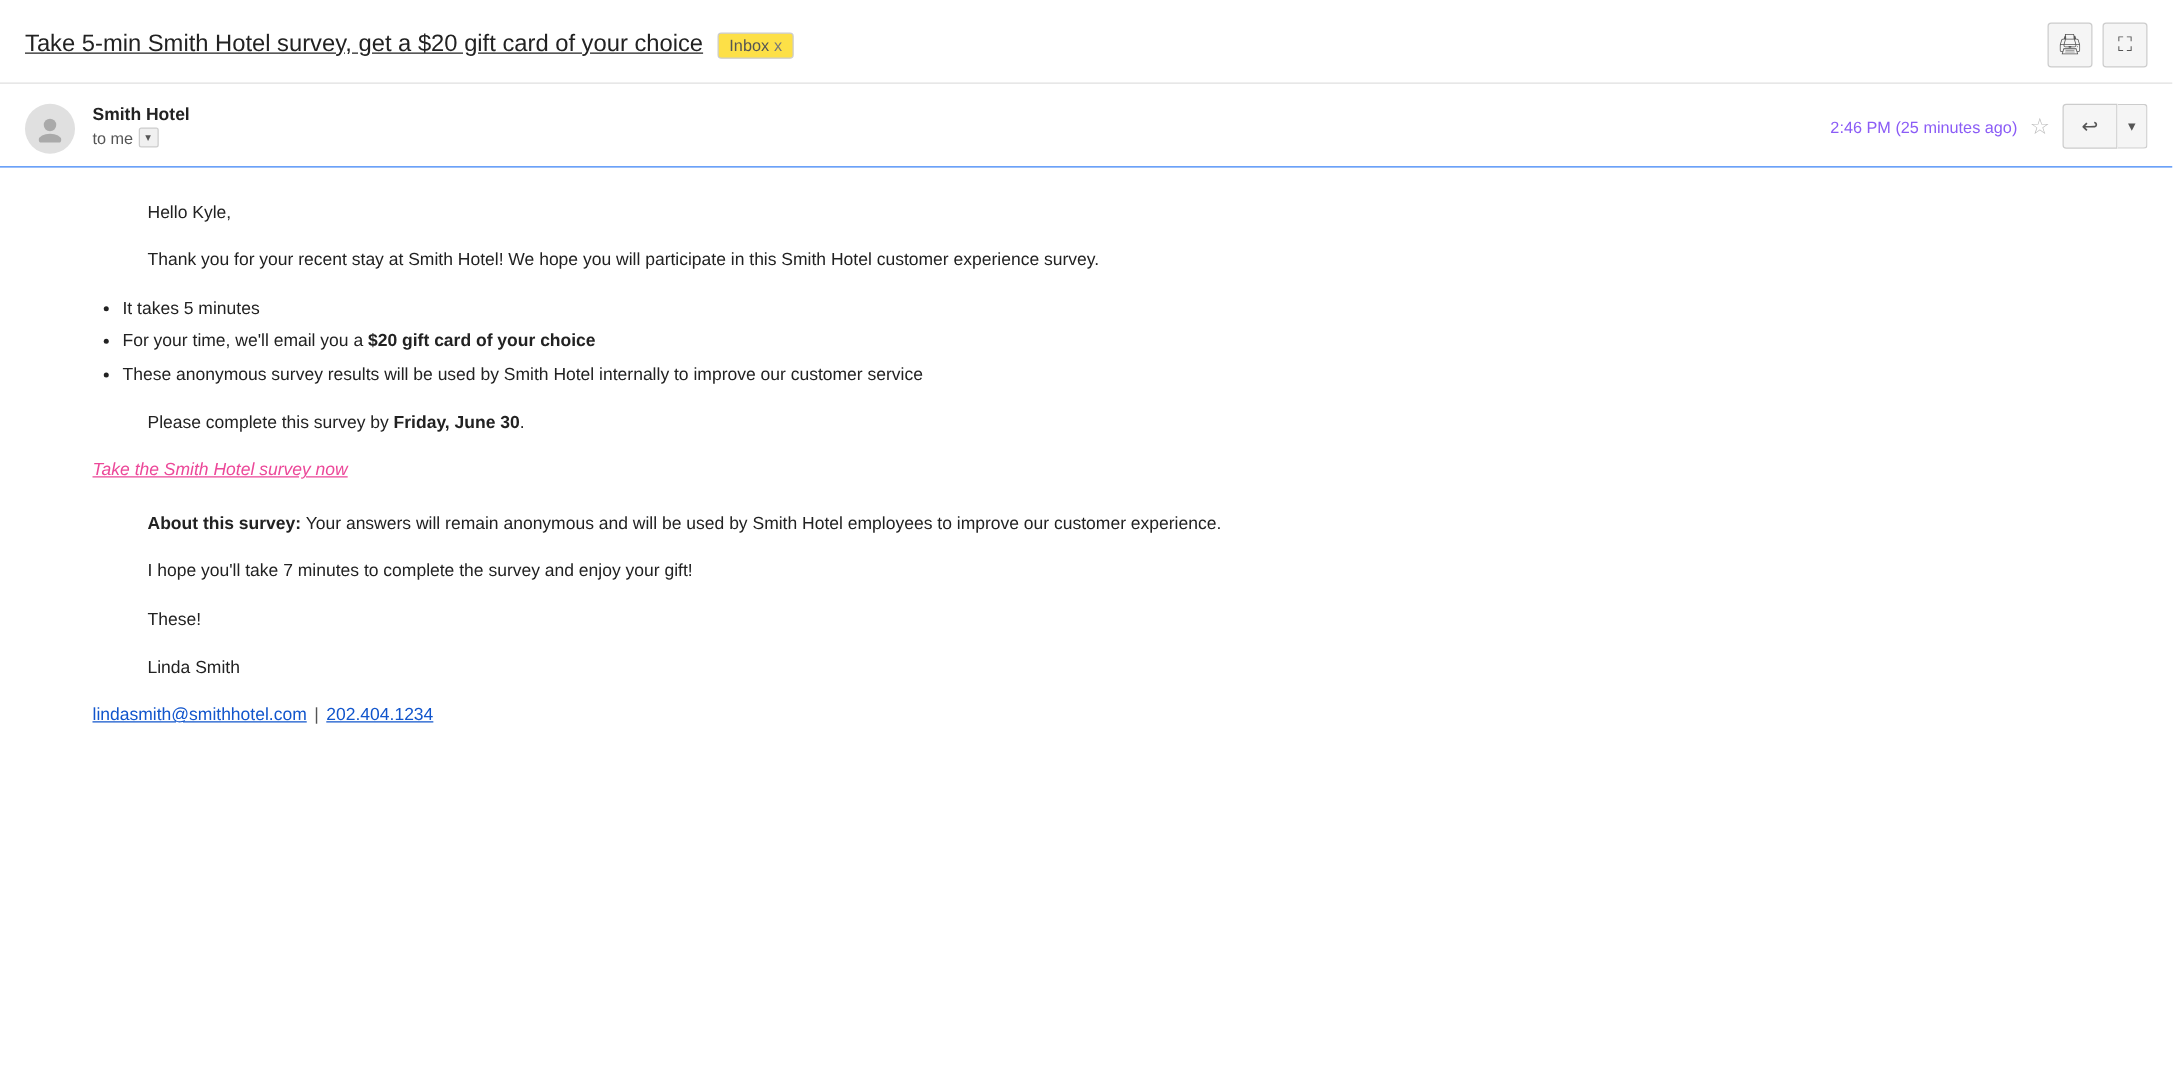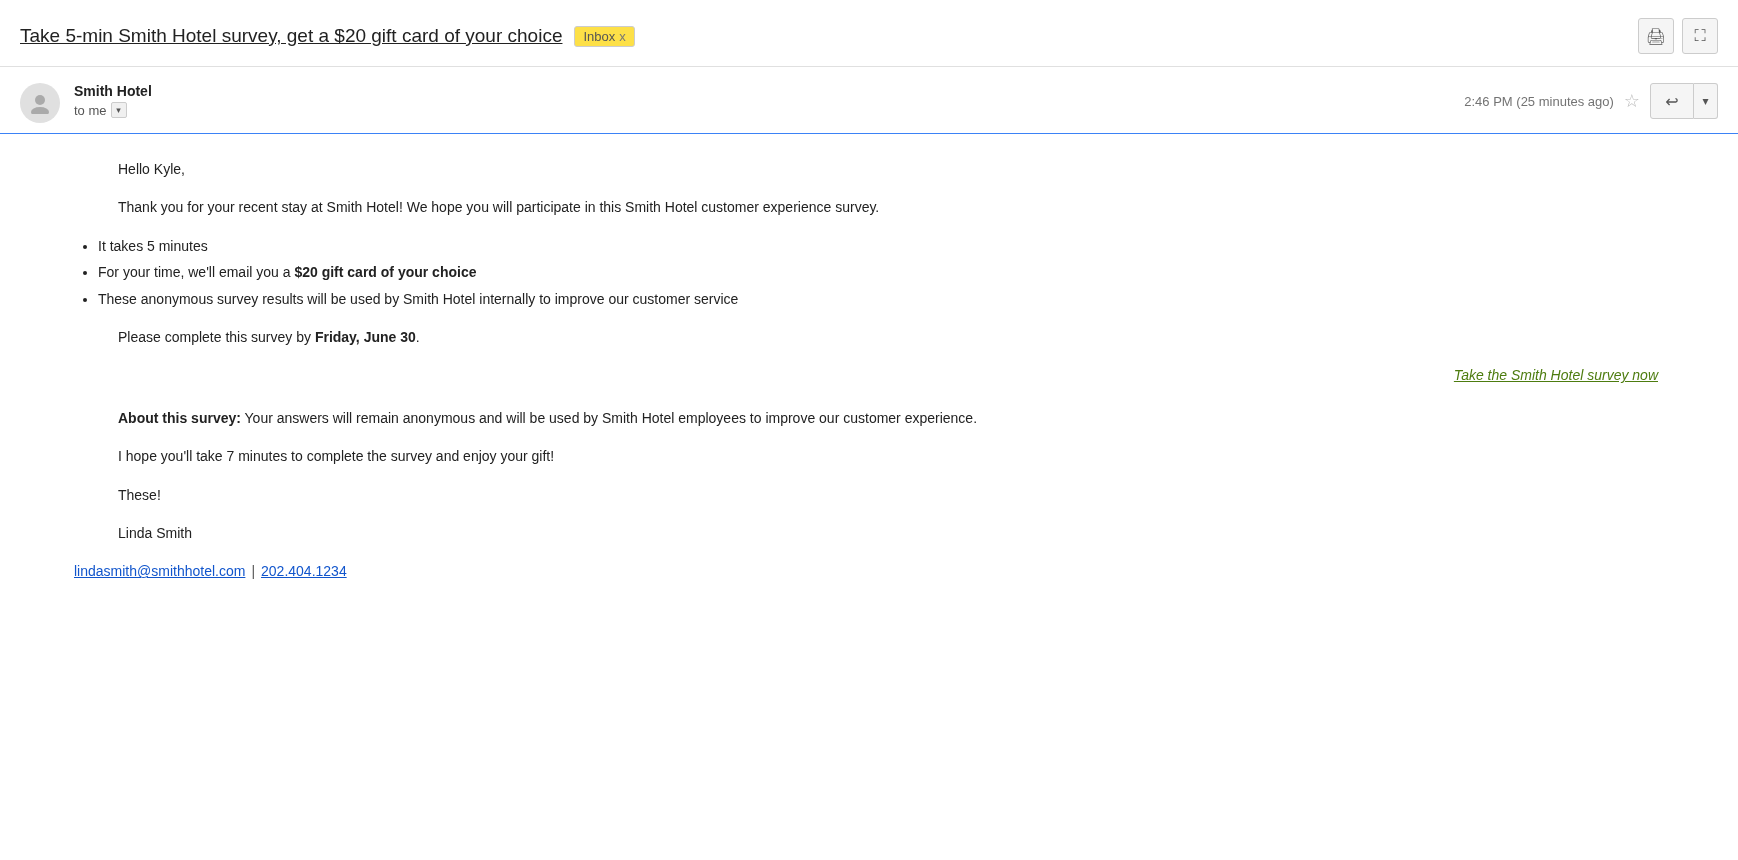--- a/index.html
+++ b/index.html
@@ -120,21 +120,21 @@
       cursor: pointer;
       color: #555;
     }
     .email-meta-right {
       display: flex;
       align-items: center;
       gap: 10px;
     }
     .timestamp {
       font-size: 13px;
-      color: #737373;
+      color: #8b5cf6;
     }
     .star-icon {
       font-size: 18px;
       color: #bbb;
       cursor: pointer;
     }
     .reply-btn {
       width: 44px;
       height: 36px;
       display: flex;
@@ -174,23 +174,23 @@
       margin-left: 44px;
     }
     .email-body ul {
       margin: 0 0 16px 24px;
     }
     .email-body ul li {
       margin-bottom: 4px;
     }
     .survey-link {
       display: block;
-      text-align: right;
+      text-align: left;
       margin: 4px 0 20px 0;
-      color: #4d7c0f;
+      color: #ec4899;
       text-decoration: underline;
       font-style: italic;
       cursor: pointer;
       font-size: 14px;
     }
     .about-survey {
       margin-bottom: 16px;
     }
     .signature {
       margin-top: 16px;

